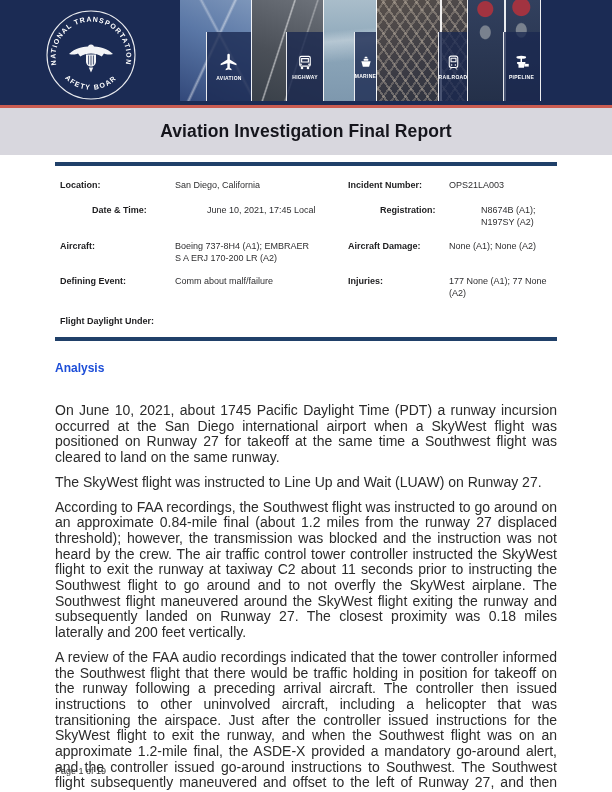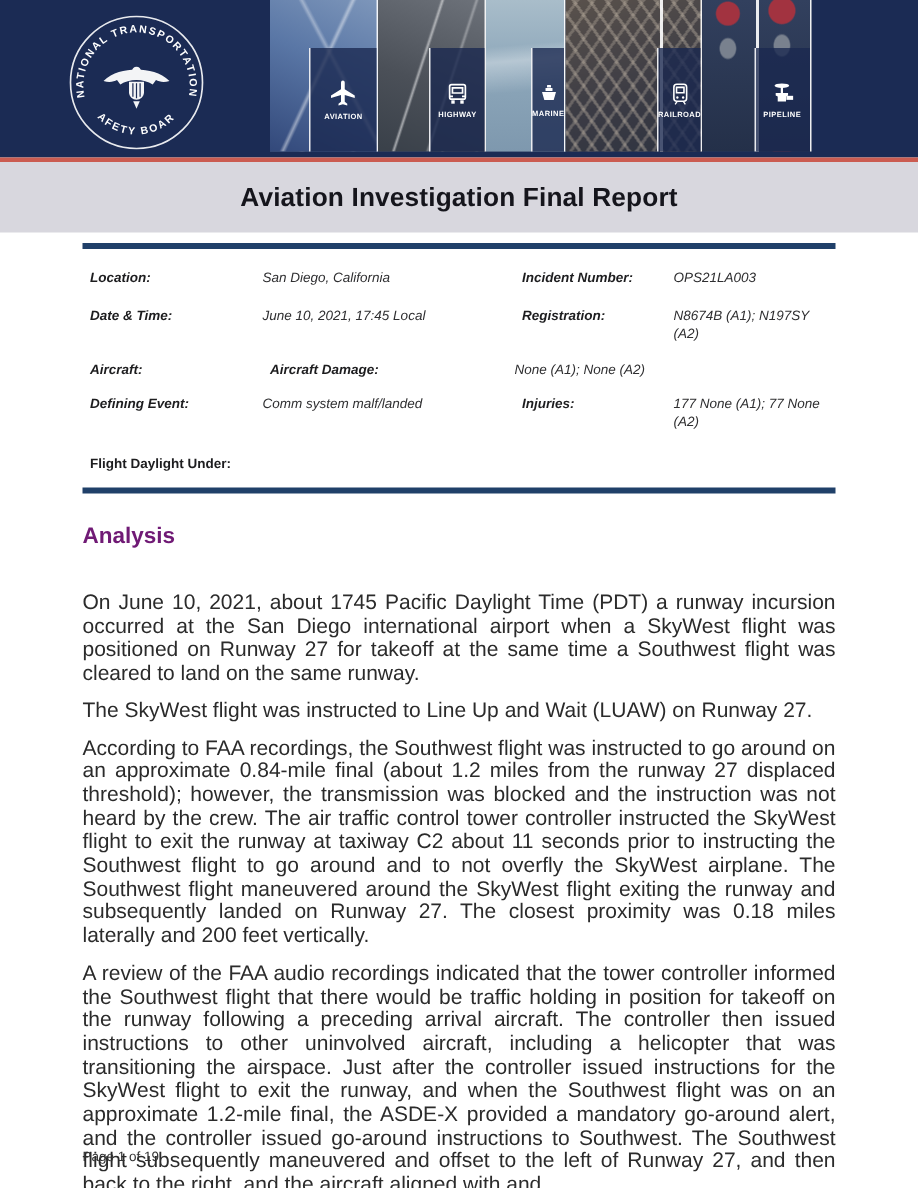--- a/index.html
+++ b/index.html
@@ -82,33 +82,33 @@
   .title-bar h1{
     margin:0;font-size:17.5px;font-weight:700;color:#15151c;letter-spacing:.1px;
   }
   
   .content{position:absolute;left:55px;top:146.5px;width:502px;}
   .info-table{
     margin-top:15.5px;
     border-top:4px solid #204069;border-bottom:4px solid #204069;
     font-size:9px;color:#333;
   }
-  .trow{display:grid;grid-template-columns:120px 168px 106px 1fr;font-style:italic;}
+  .trow{display:grid;grid-template-columns:120px 168px 106px 1fr;}
   .trow-span{display:grid;grid-template-columns:120px 1fr;}
   .tcell{line-height:12px;}
   .tlabel{font-weight:700;color:#1d1d1f;padding-left:5px;box-sizing:border-box;}
   .tval1{padding-right:26px;box-sizing:border-box;color:#2f2f31;}
   .tval2{padding-right:4px;box-sizing:border-box;color:#2f2f31;}
   .r1 .tcell{padding-top:13px;padding-bottom:9px;}
-  .r2 .tcell{padding-top:4px;padding-bottom:9px;}
+  .r2 .tcell{padding-top:4px;padding-bottom:9px;margin-left:32px;}
   .r3 .tcell{padding-top:3px;padding-bottom:7px;}
   .r4 .tcell{padding-top:4px;padding-bottom:9px;}
   .r5 .tcell{padding-top:7px;padding-bottom:10px;}
   .analysis-heading{
-    margin:20px 0 28px 0;font-size:15px;font-weight:700;color:#701a75;
+    margin:20px 0 28px 0;font-size:12px;font-weight:700;color:#1d4ed8;
   }
   .body-text p{
     margin:0 0 9px 0;font-size:14px;line-height:15.7px;color:#2b2b2b;
     text-align:justify;
   }
   .page-footer{
     position:absolute;left:55px;top:766px;font-size:9px;color:#333;
   }
 </style>
 </head>
@@ -226,26 +226,27 @@
       <div class="tcell tval2">OPS21LA003</div>
     </div>
     <div class="trow r2">
       <div class="tcell tlabel">Date &amp; Time:</div>
       <div class="tcell tval1">June 10, 2021, 17:45 Local</div>
       <div class="tcell tlabel">Registration:</div>
       <div class="tcell tval2">N8674B (A1); N197SY (A2)</div>
     </div>
     <div class="trow r3">
       <div class="tcell tlabel">Aircraft:</div>
+      <div class="tcell tval1">Boeing 737-8H4 (A1); EMBRAER S A ERJ 170-200 LR (A2)</div>
       <div class="tcell tlabel">Aircraft Damage:</div>
       <div class="tcell tval2">None (A1); None (A2)</div>
     </div>
     <div class="trow r4">
       <div class="tcell tlabel">Defining Event:</div>
-      <div class="tcell tval1">Comm system malf/landed</div>
+      <div class="tcell tval1">Comm about malf/failure</div>
       <div class="tcell tlabel">Injuries:</div>
       <div class="tcell tval2">177 None (A1); 77 None (A2)</div>
     </div>
     <div class="trow-span r5">
       <div class="tcell tlabel">Flight Daylight Under:</div>
     </div>
   </div>
 
   <div class="analysis-heading">Analysis</div>
 

